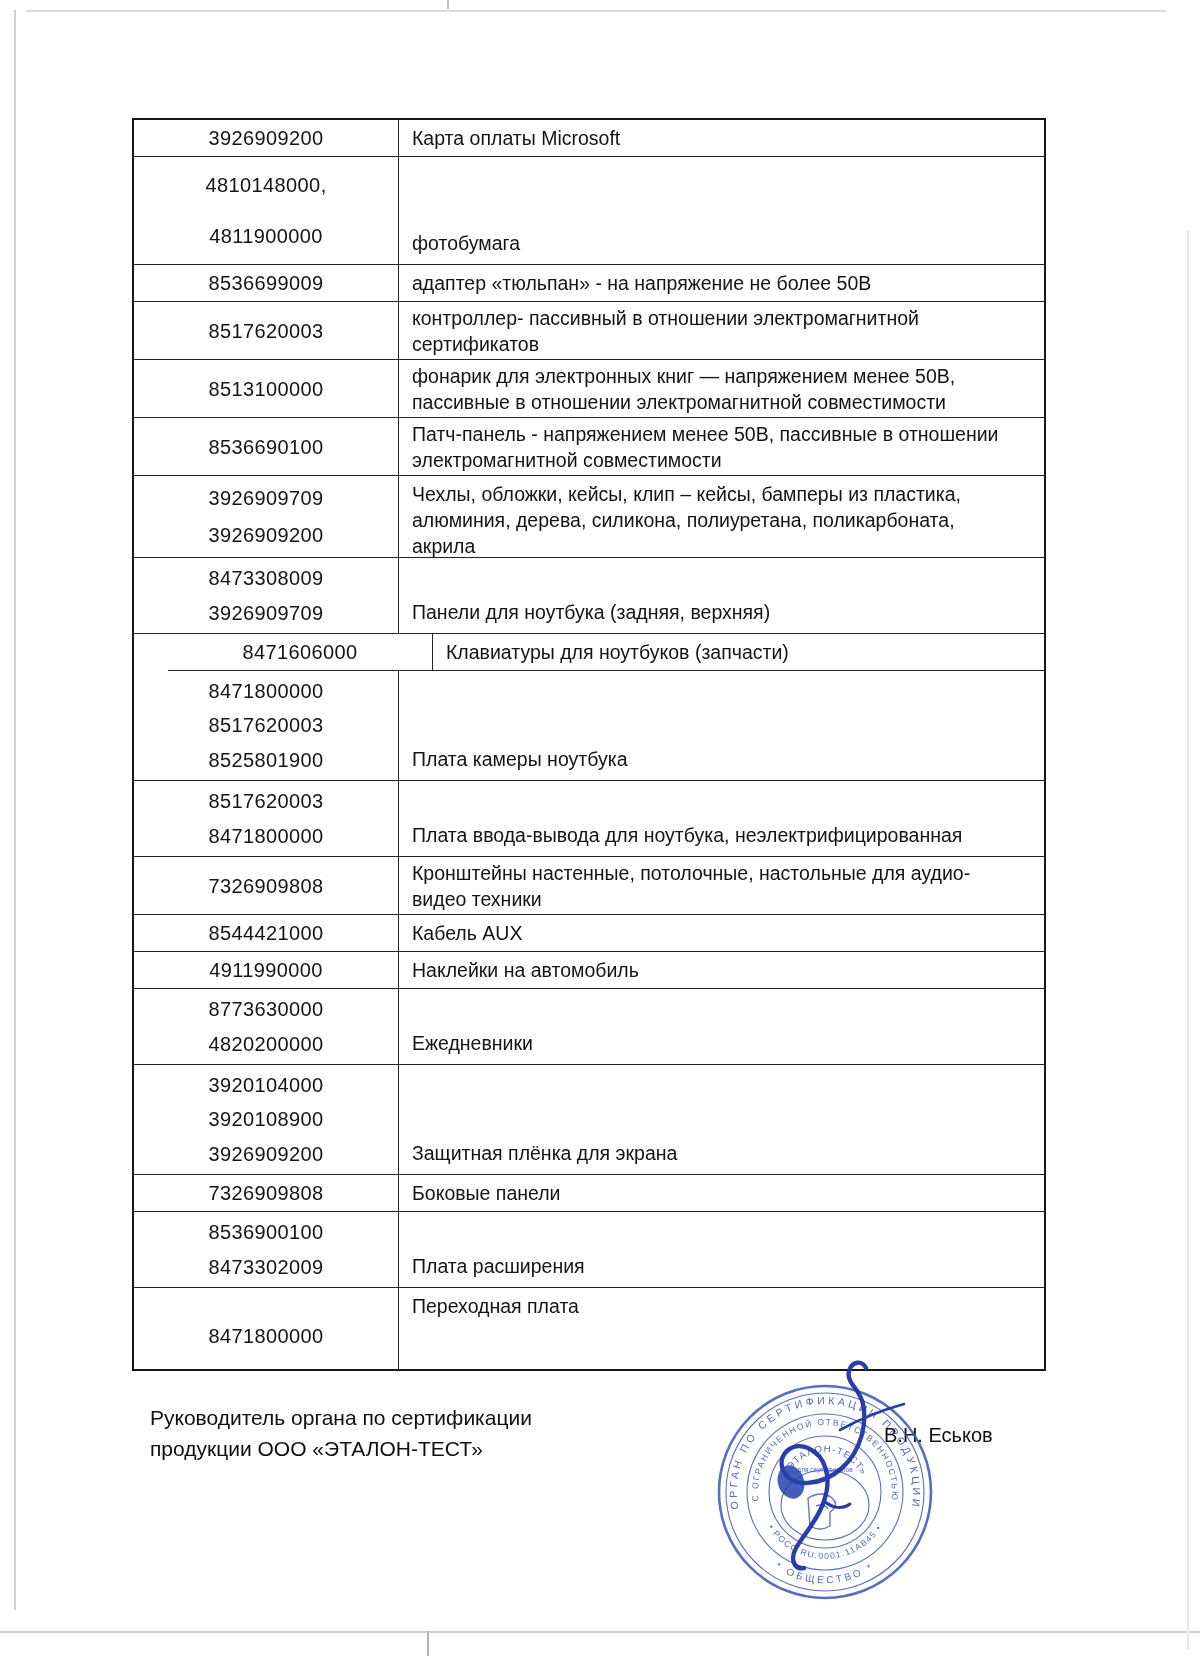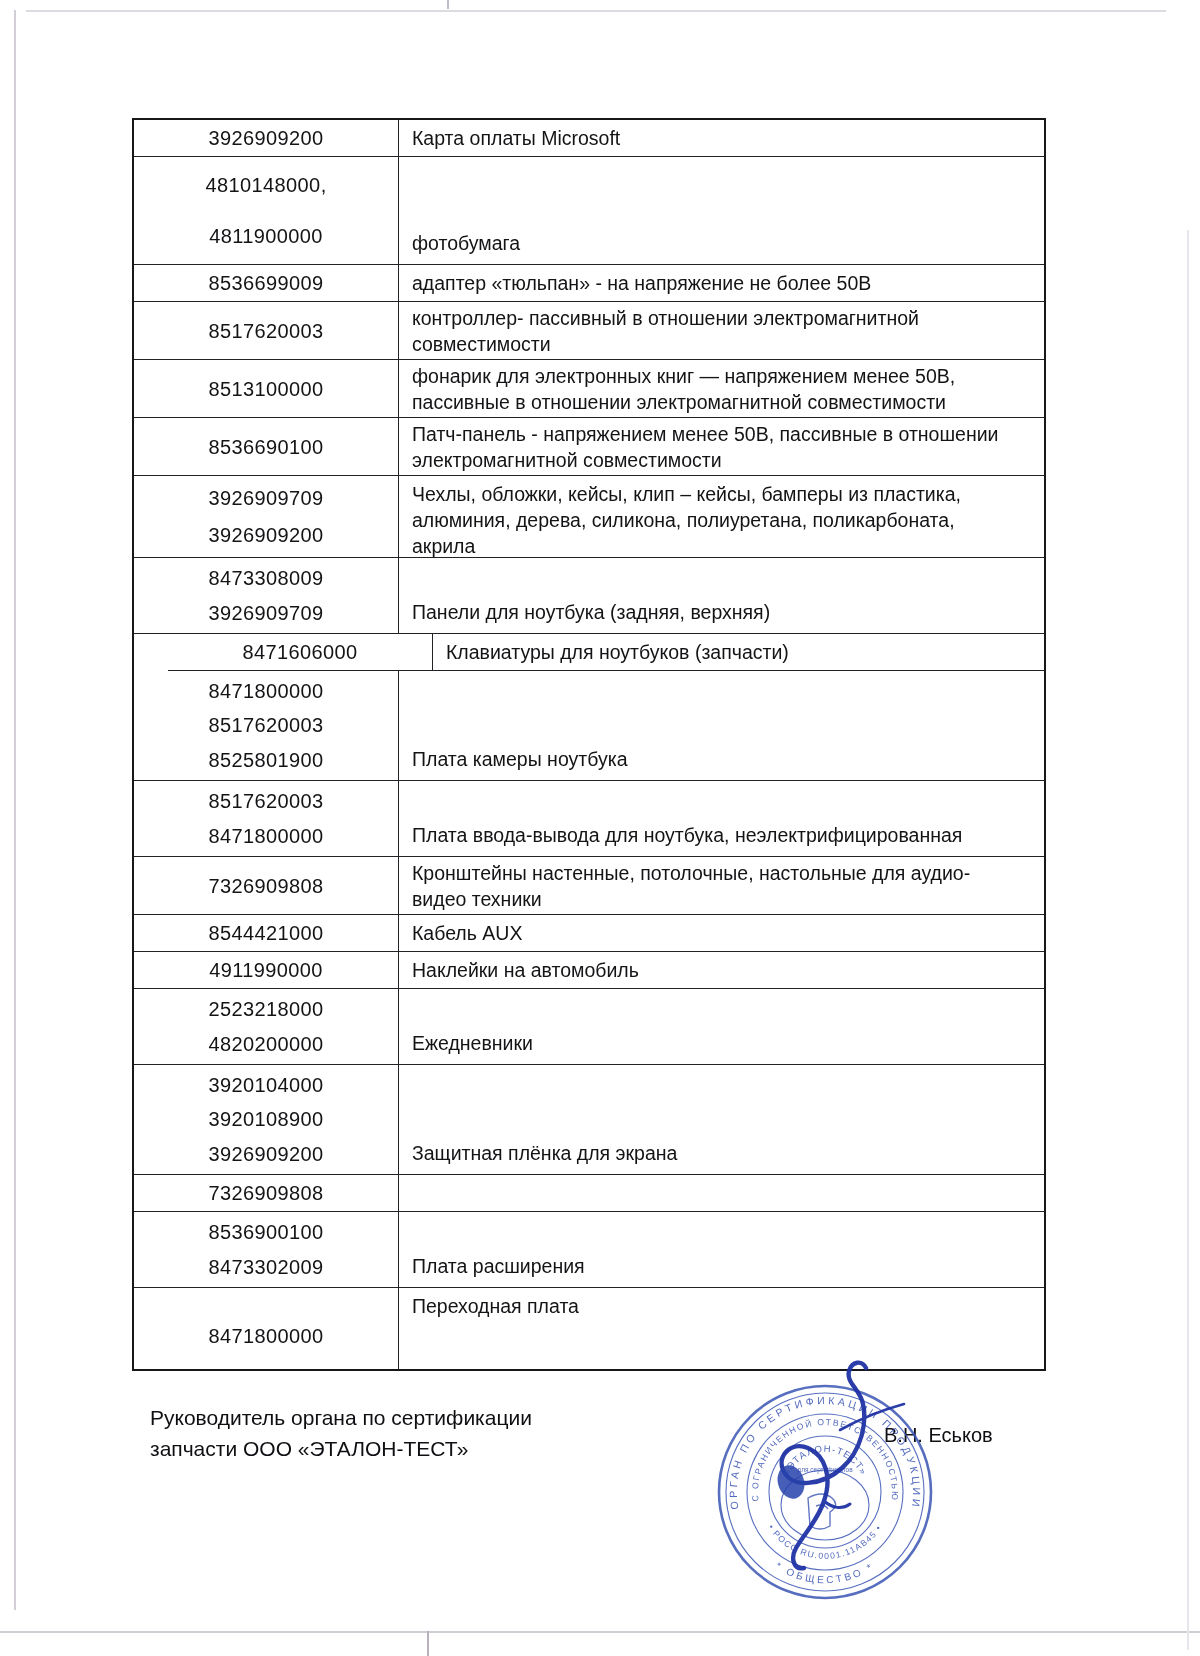--- a/index.html
+++ b/index.html
@@ -71,21 +71,21 @@
       </div>
     <div class="desc-cell valign-center">
       <span class="desc-text">адаптер «тюльпан» - на напряжение не более 50В</span>
     </div>
   </div>
     <div class="t-row" style="height: 58px;">
     <div class="code-cell">
         <div class="code-line">8517620003</div>
       </div>
     <div class="desc-cell valign-center">
-      <span class="desc-text">контроллер- пассивный в отношении электромагнитной совместимости</span>
+      <span class="desc-text">контроллер- пассивный в отношении электромагнитной сертификатов</span>
     </div>
   </div>
     <div class="t-row" style="height: 58px;">
     <div class="code-cell">
         <div class="code-line">8513100000</div>
       </div>
     <div class="desc-cell valign-center">
       <span class="desc-text">фонарик для электронных книг — напряжением менее 50В, пассивные в отношении электромагнитной совместимости</span>
     </div>
   </div>
@@ -161,41 +161,44 @@
     <div class="t-row" style="height: 37px;">
     <div class="code-cell">
         <div class="code-line">4911990000</div>
       </div>
     <div class="desc-cell valign-center">
       <span class="desc-text">Наклейки на автомобиль</span>
     </div>
   </div>
     <div class="t-row" style="height: 76px;">
     <div class="code-cell">
-        <div class="code-line">2523218000</div>
+        <div class="code-line">8773630000</div>
         <div class="code-line">4820200000</div>
       </div>
     <div class="desc-cell valign-bottom">
       <span class="desc-text">Ежедневники</span>
     </div>
   </div>
     <div class="t-row" style="height: 110px;">
     <div class="code-cell">
         <div class="code-line">3920104000</div>
         <div class="code-line">3920108900</div>
         <div class="code-line">3926909200</div>
       </div>
     <div class="desc-cell valign-bottom">
       <span class="desc-text">Защитная плёнка для экрана</span>
     </div>
   </div>
     <div class="t-row" style="height: 37px;">
     <div class="code-cell">
         <div class="code-line">7326909808</div>
       </div>
+    <div class="desc-cell valign-center">
+      <span class="desc-text">Боковые панели</span>
+    </div>
   </div>
     <div class="t-row" style="height: 76px;">
     <div class="code-cell">
         <div class="code-line">8536900100</div>
         <div class="code-line">8473302009</div>
       </div>
     <div class="desc-cell valign-bottom">
       <span class="desc-text">Плата расширения</span>
     </div>
   </div>
@@ -204,21 +207,21 @@
         <div class="code-line">8471800000</div>
       </div>
     <div class="desc-cell valign-top">
       <span class="desc-text">Переходная плата</span>
     </div>
   </div>
   </div>
 
 <div id="footer-role">
   <div>Руководитель органа по сертификации</div>
-  <div>запчасти ООО «ЭТАЛОН-ТЕСТ»</div>
+  <div>продукции ООО «ЭТАЛОН-ТЕСТ»</div>
 </div>
 <div id="signer-name">В.Н. Еськов</div>
 
 <svg id="stamp-svg" viewBox="0 0 280 260" xmlns="http://www.w3.org/2000/svg">
   <defs>
     <path id="arc-outer-top" d="M 58.8,178 A 88,88 0 1 1 211.2,178" fill="none"></path>
     <path id="arc-outer-bottom" d="M 50,160 A 88,88 0 0 0 220,160" fill="none"></path>
     <path id="arc-inner-top" d="M 69,145.6 A 67,67 0 1 1 201,145.6" fill="none"></path>
     <path id="arc-inner-bottom" d="M 70.3,151.3 A 67,67 0 0 0 199.7,151.3" fill="none"></path>
     <path id="arc-center" d="M 95,134 A 40,40 0 0 1 175,134" fill="none"></path>

